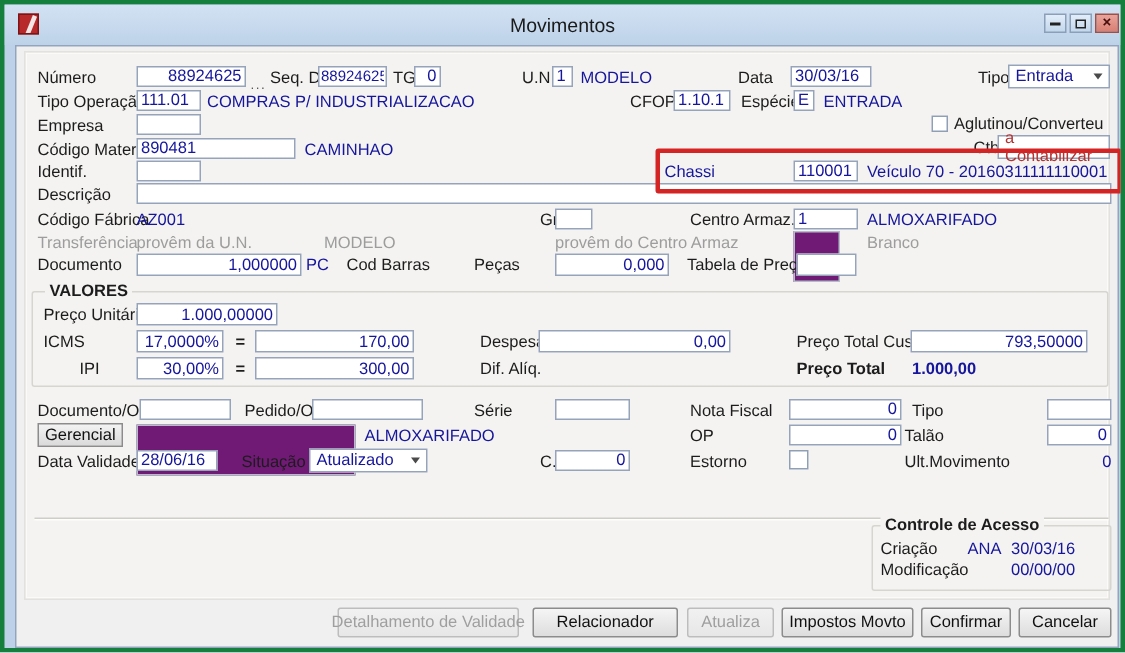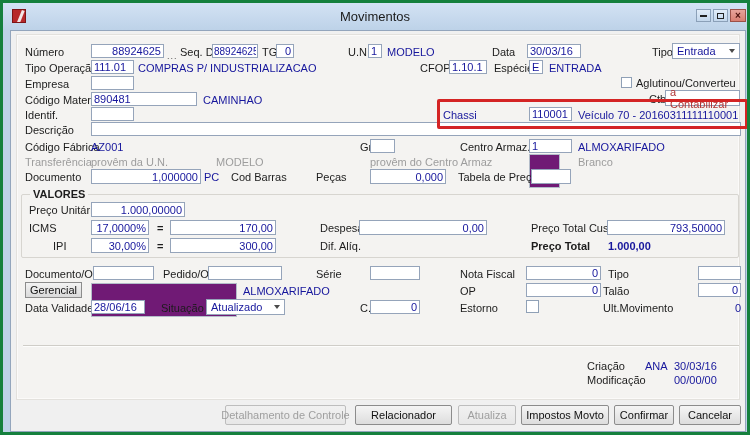--- a/index.html
+++ b/index.html
@@ -199,28 +199,31 @@
   </div>
   <span class="lbl" style="left:313px;top:299px;margin-left:44px;">C. Partida</span>
   <input class="tb r" style="left: 367px; top: 297px; width: 50px;" value="0">
   <span class="lbl" style="left:457px;top:299px;">Estorno</span>
   <span class="cb" style="left:523px;top:297px;width:13px;height:13px;"></span>
   <span class="lbl" style="left:600px;top:299px;">Ult.Movimento</span>
   <span class="val blue" style="left:690px;top:299px;width:48px;text-align:right;">0</span>
 
   <div class="sep" style="left:20px;top:342px;width:716px;"></div>
 
+  <div class="grp" style="left:578px;top:347px;width:160px;height:44px;">
+    <span class="cap" style="left:5px;">Controle de Acesso</span>
+  </div>
   <span class="lbl" style="left:584px;top:357px;">Criação</span>
   <span class="val blue" style="left:642px;top:357px;">ANA</span>
   <span class="val blue" style="left:671px;top:357px;">30/03/16</span>
   <span class="lbl" style="left:584px;top:371px;">Modificação</span>
   <span class="val blue" style="left:671px;top:371px;">00/00/00</span>
 
   <div class="btn dis" style="left:222px;top:402px;width:121px;">
-    <span><span class="key">D</span><span>etalhamento de Controle</span></span>
+    <span><span class="key">D</span><span>etalhamento de Validade</span></span>
   </div>
   <div class="btn" style="left:352px;top:402px;width:97px;">
     <span><span class="key">R</span><span>elacionador</span></span>
   </div>
   <div class="btn dis" style="left:455px;top:402px;width:58px;">
     <span><span class="key">A</span><span>tualiza</span></span>
   </div>
   <div class="btn" style="left:518px;top:402px;width:88px;">
     <span><span class="key">I</span><span>mpostos Movto</span></span>
   </div>

